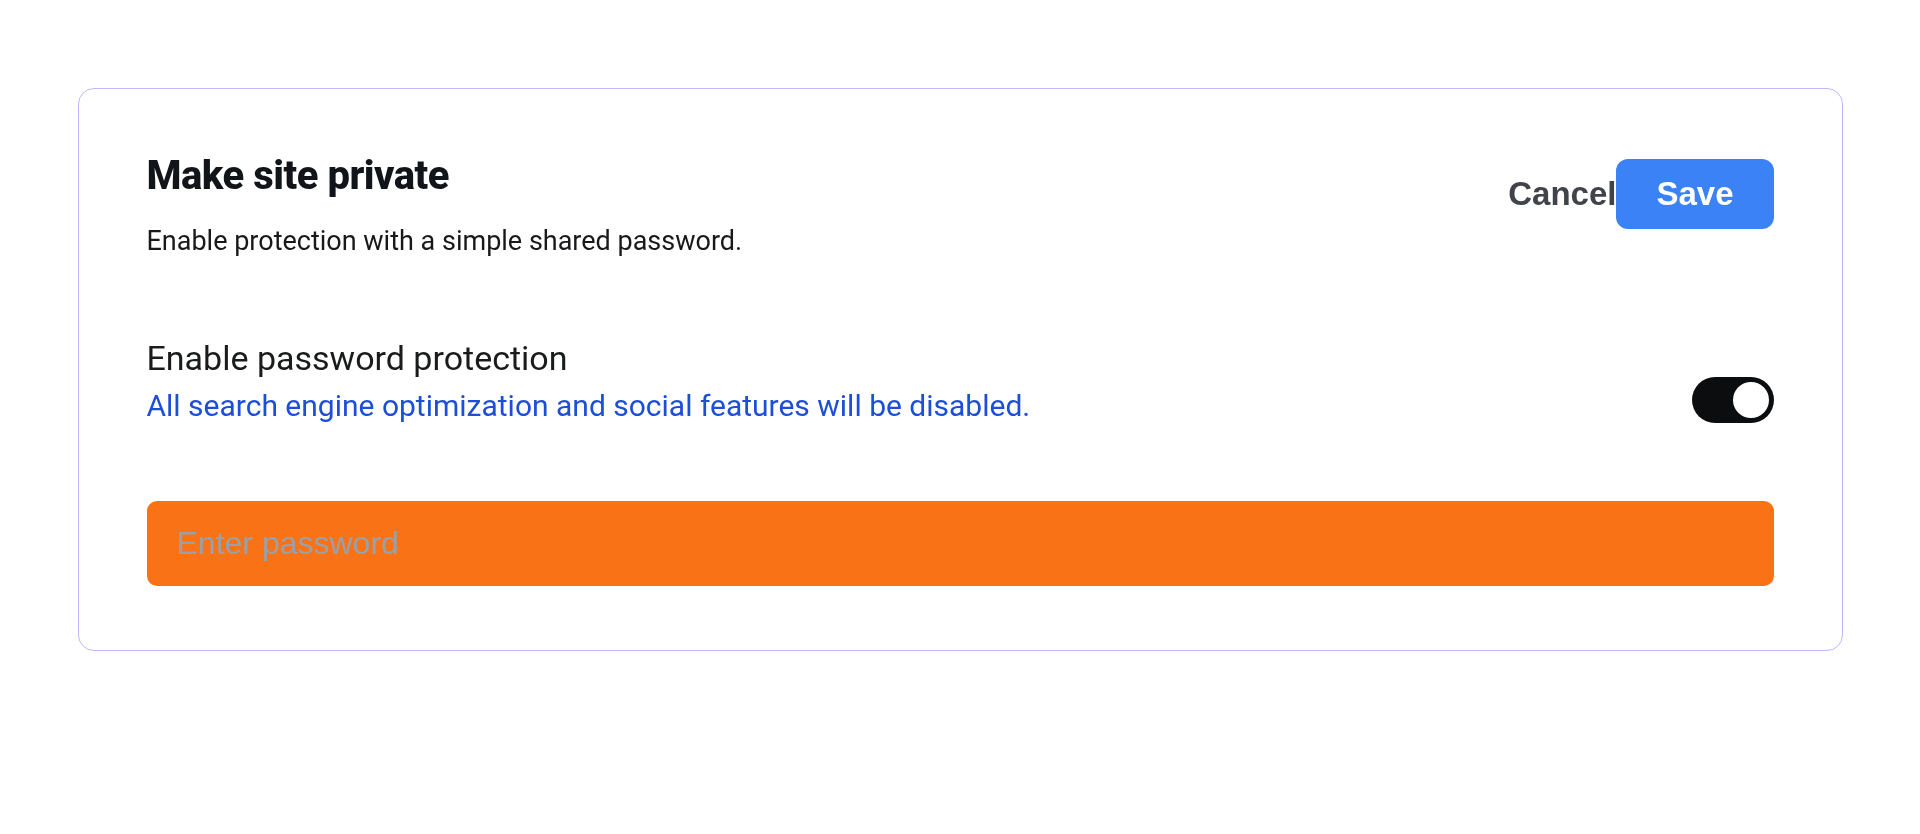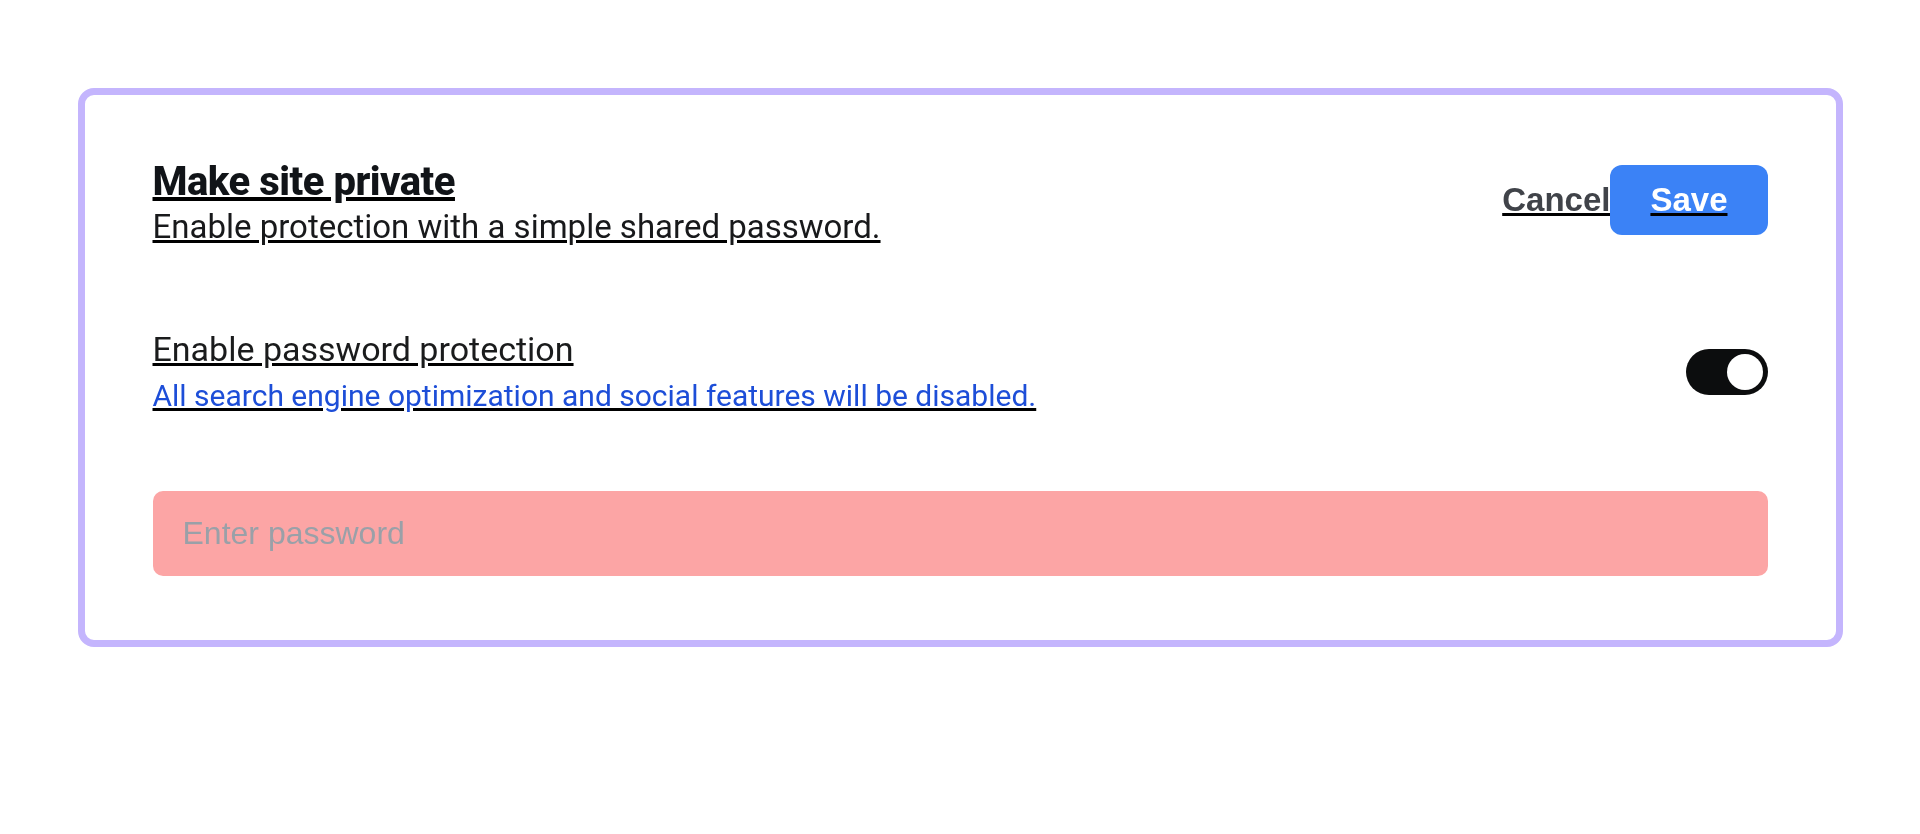--- a/index.html
+++ b/index.html
@@ -9,46 +9,45 @@
       width: 1920px;
       height: 834px;
       display: flex;
       align-items: flex-start;
       justify-content: center;
       padding-top: 88px;
     }
     .card {
       width: 1765px;
       background: #ffffff;
-      border: 7px solid #c4b5fd;
+      border: 1px solid #c4b5fd;
       border-radius: 16px;
       padding: 64px 68px 64px 68px;
       position: relative;
-      text-decoration: underline;
     }
     .header-row {
       display: flex;
       justify-content: space-between;
       align-items: flex-start;
     }
     .heading-block {
       flex: 1;
     }
     .title {
       font-size: 40px;
       font-weight: 800;
       color: #111418;
       letter-spacing: -0.5px;
       line-height: 1.15;
     }
     .subtitle {
-      font-size: 33px;
+      font-size: 27px;
       font-weight: 400;
       color: #18191b;
-      margin-top: 0;
+      margin-top: 24px;
       line-height: 1.35;
     }
     .actions {
       display: flex;
       align-items: center;
       padding-top: 6px;
     }
     .btn-cancel {
       background: transparent;
       border: none;
@@ -63,21 +62,21 @@
       color: #ffffff;
       font-size: 33px;
       font-weight: 700;
       padding: 16px 40px;
       border-radius: 12px;
       cursor: pointer;
     }
     .option-row {
       display: flex;
       justify-content: space-between;
-      align-items: center;
+      align-items: flex-end;
       margin-top: 78px;
     }
     .option-text {
       flex: 1;
     }
     .option-title {
       font-size: 34px;
       font-weight: 400;
       color: #1a1b1c;
       line-height: 1.25;
@@ -105,21 +104,21 @@
       width: 36px;
       height: 36px;
       background: #ffffff;
       border-radius: 50%;
     }
     .input-wrap {
       margin-top: 78px;
     }
     .password-input {
       width: 100%;
-      background: #fca5a5;
+      background: #f97316;
       border: none;
       border-radius: 10px;
       padding: 24px 30px;
       font-size: 32px;
       color: #111418;
       outline: none;
     }
     .password-input::placeholder {
       color: #9aa0a8;
       font-weight: 400;

